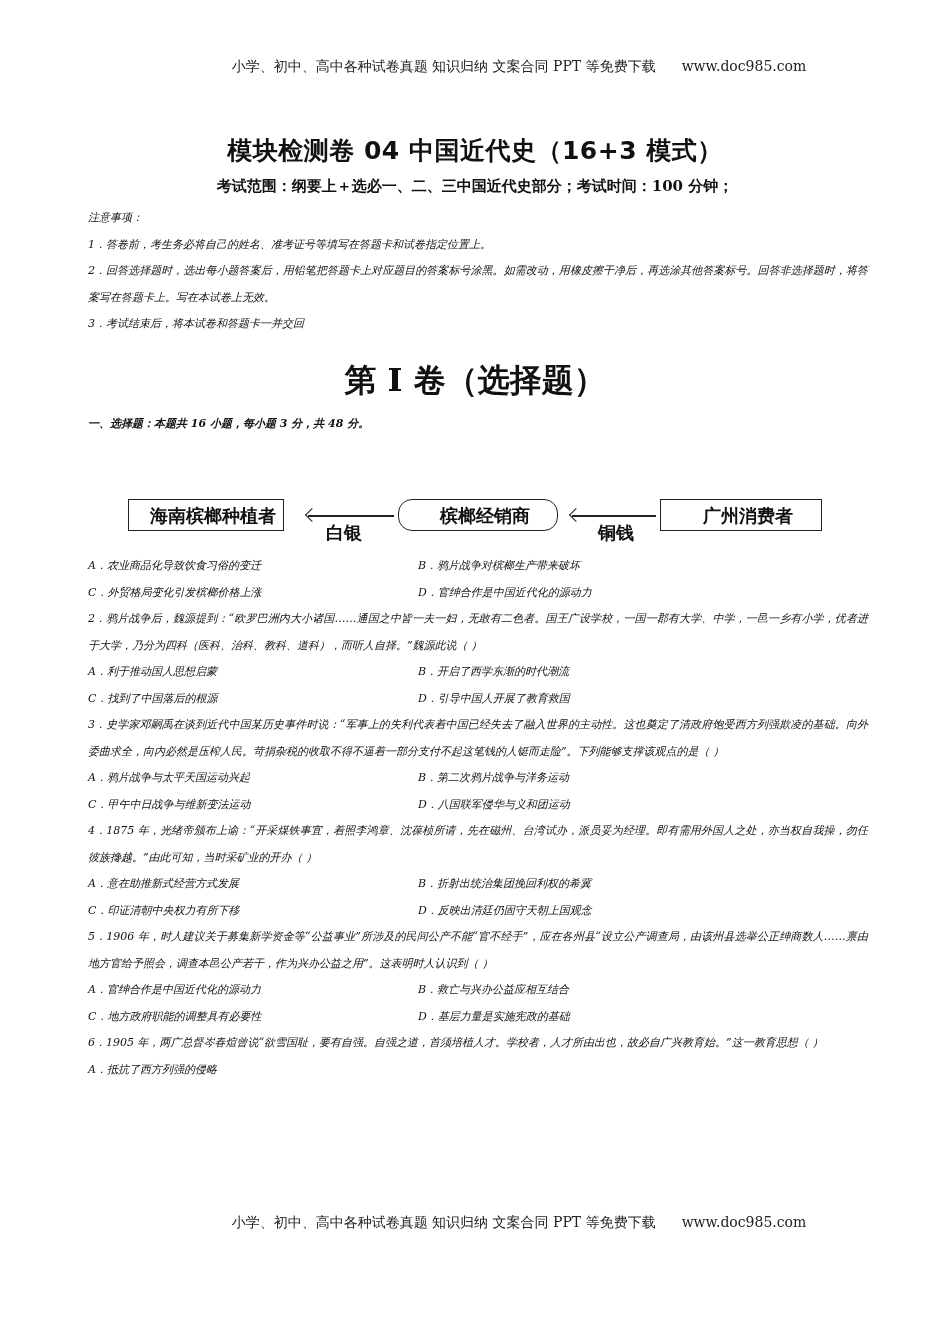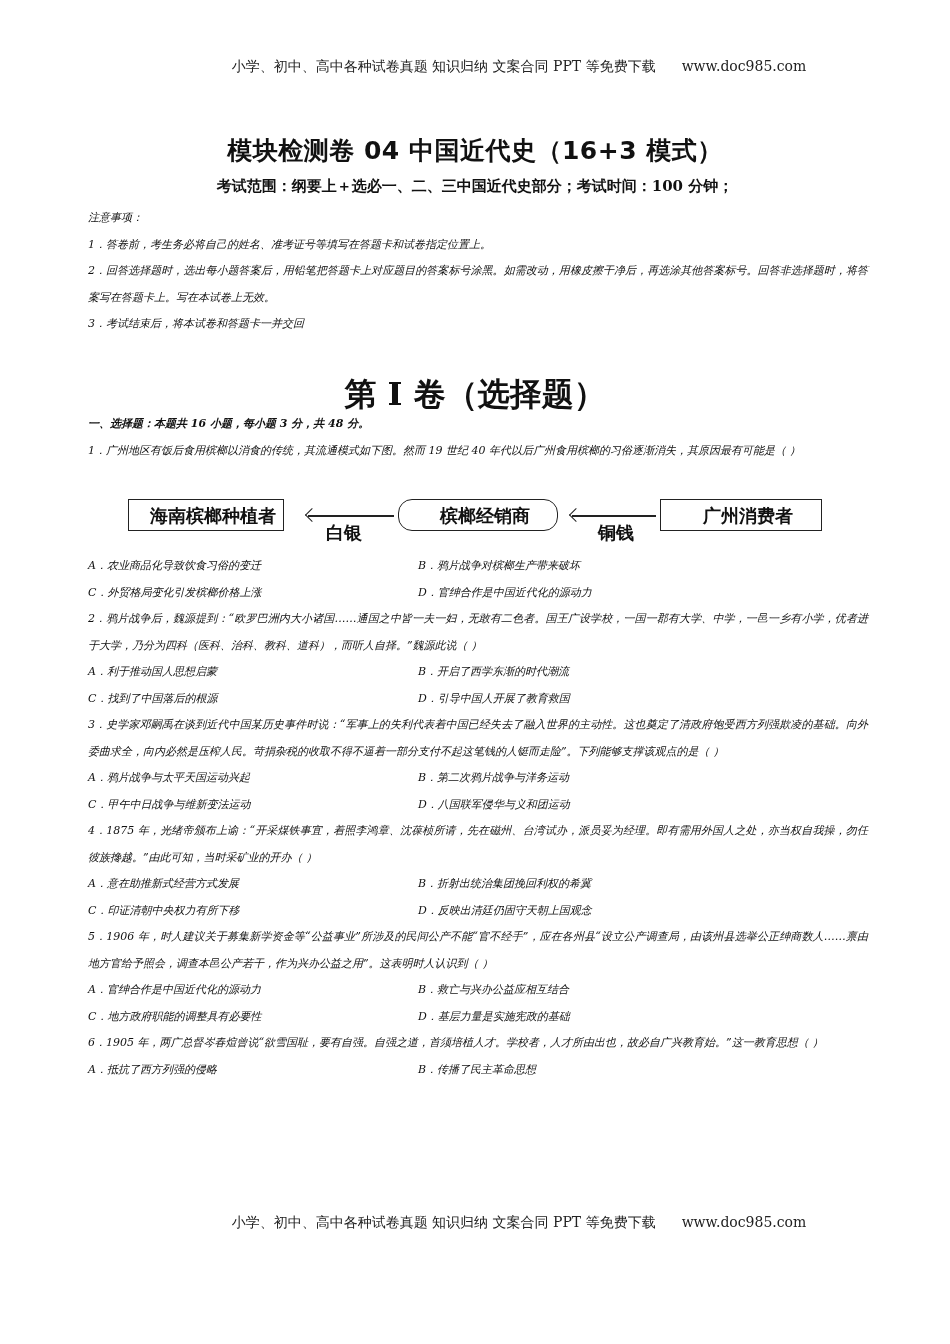--- a/index.html
+++ b/index.html
@@ -26,21 +26,21 @@
     }
     .content {
       position: absolute; left: 88px; width: 780px;
       font-size: 11px; line-height: 26.5px; font-style: italic;
     }
     .line { white-space: nowrap; }
     .wrap { white-space: normal; text-align: justify; }
     #notes { top: 205px; }
     .section-title {
       position: absolute; top: 359px; left: 0; width: 950px; text-align: center;
-      font-size: 32px; font-weight: bold; font-family: "DejaVu Serif", "Liberation Serif", serif; margin-top: 14px;
+      font-size: 32px; font-weight: bold; font-family: "DejaVu Serif", "Liberation Serif", serif;
     }
     #questions-head { top: 411px; }
     .part-head { font-weight: bold; }
     .diagram {
       position: absolute; top: 497px; left: 126px; width: 700px; height: 52px;
       font-family: "DejaVu Sans", "Liberation Sans", sans-serif;
     }
     .dbox {
       position: absolute; top: 2px; height: 32px; border: 1.5px solid #222;
       font-size: 18px; font-weight: bold; line-height: 32px; text-align: center;
@@ -72,21 +72,20 @@
   <div class="line">注意事项：</div>
   <div class="line">1．答卷前，考生务必将自己的姓名、准考证号等填写在答题卡和试卷指定位置上。</div>
   <div class="wrap">2．回答选择题时，选出每小题答案后，用铅笔把答题卡上对应题目的答案标号涂黑。如需改动，用橡皮擦干净后，再选涂其他答案标号。回答非选择题时，将答案写在答题卡上。写在本试卷上无效。</div>
   <div class="line">3．考试结束后，将本试卷和答题卡一并交回</div>
 </div>
 
 <div class="section-title">第 I 卷（选择题）</div>
 
 <div class="content" id="questions-head">
   <div class="line part-head">一、选择题：本题共 16 小题，每小题 3 分，共 48 分。</div>
-  <div class="wrap">1．广州地区有饭后食用槟榔以消食的传统，其流通模式如下图。然而 19 世纪 40 年代以后广州食用槟榔的习俗逐渐消失，其原因最有可能是（    ）</div>
 </div>
 
 <div class="diagram">
   <div class="dbox" style="left:2px;width:156px;">海南槟榔种植者</div>
   <div class="arrow" style="left:182px;width:86px;"></div>
   <div class="alabel" style="left:200px;">白银</div>
   <div class="dbox" style="left:272px;width:160px;border-radius:14px;">槟榔经销商</div>
   <div class="arrow" style="left:446px;width:84px;"></div>
   <div class="alabel" style="left:472px;">铜钱</div>
   <div class="dbox" style="left:534px;width:162px;">广州消费者</div>
@@ -149,20 +148,19 @@
     <div class="opts">
         <span class="opt">C．地方政府职能的调整具有必要性</span>
         <span class="opt">D．基层力量是实施宪政的基础</span>
       </div>
   </div>
 
   <div>
     <div class="wrap">6．1905 年，两广总督岑春煊曾说“欲雪国耻，要有自强。自强之道，首须培植人才。学校者，人才所由出也，故必自广兴教育始。”这一教育思想（    ）</div>
     <div class="opts">
         <span class="opt">A．抵抗了西方列强的侵略</span>
-        <span class="opt">B．传播了民主革命思想</span>
       </div>
   </div>
 </div>
 
 <div class="watermark" id="wm-bottom">
   <span>小学、初中、高中各种试卷真题  知识归纳  文案合同  PPT 等免费下载</span><span class="url">www.doc985.com</span>
 </div>
 
 </body></html>

